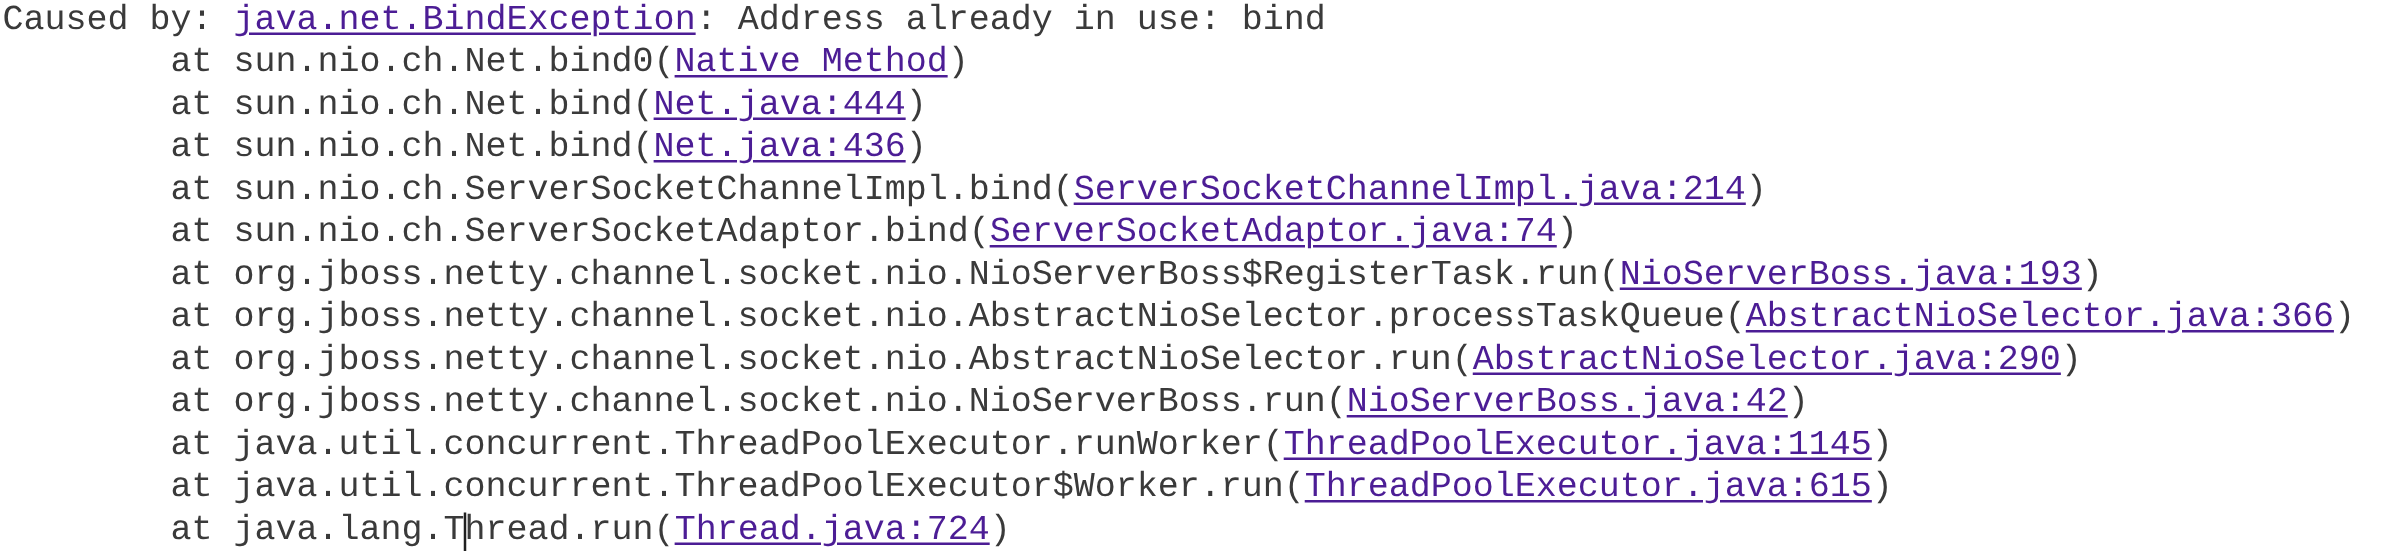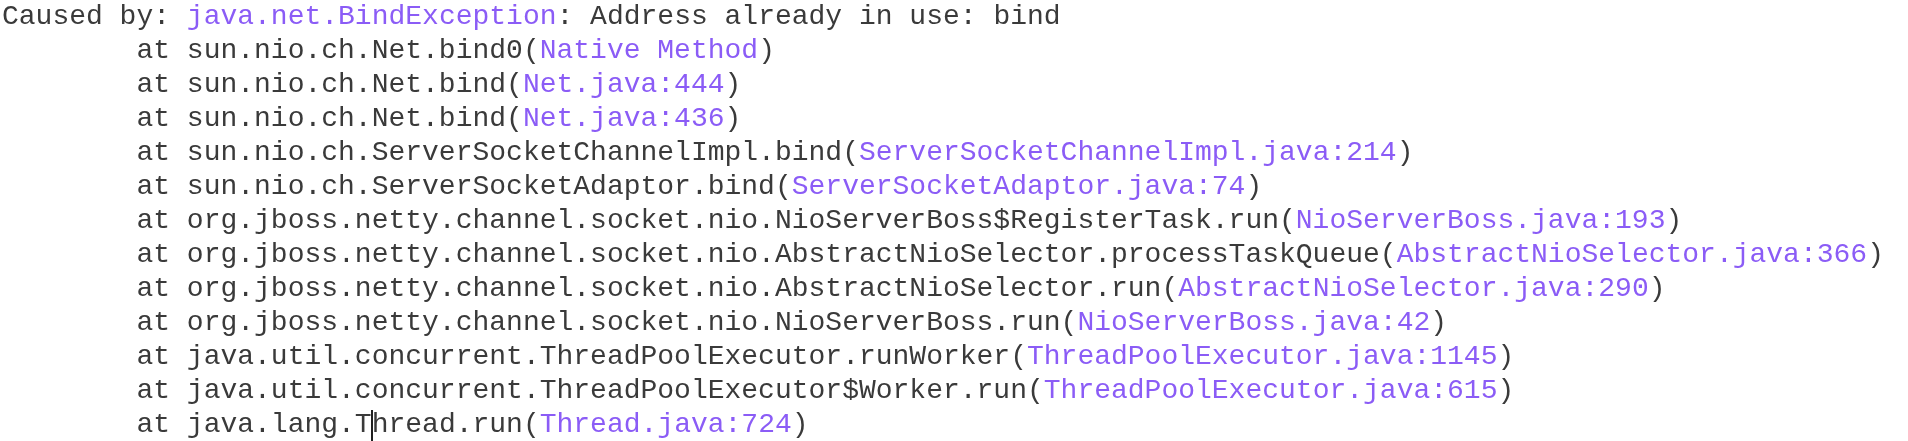--- a/index.html
+++ b/index.html
@@ -16,21 +16,22 @@
     line-height: 34px;
     color: #3a3a3a;
     padding: 0 0 0 2px;
     white-space: pre;
   }
   .line {
     white-space: pre;
     height: 34px;
   }
   .link {
-    color: #8b5cf6;
+    color: #4c1d95;
+    text-decoration: underline;
     text-decoration-thickness: 2px;
     text-underline-offset: 3px;
     cursor: pointer;
   }
   .caret {
     display: inline-block;
     width: 2px;
     height: 32px;
     margin-left: -1px;
     margin-right: -1px;

